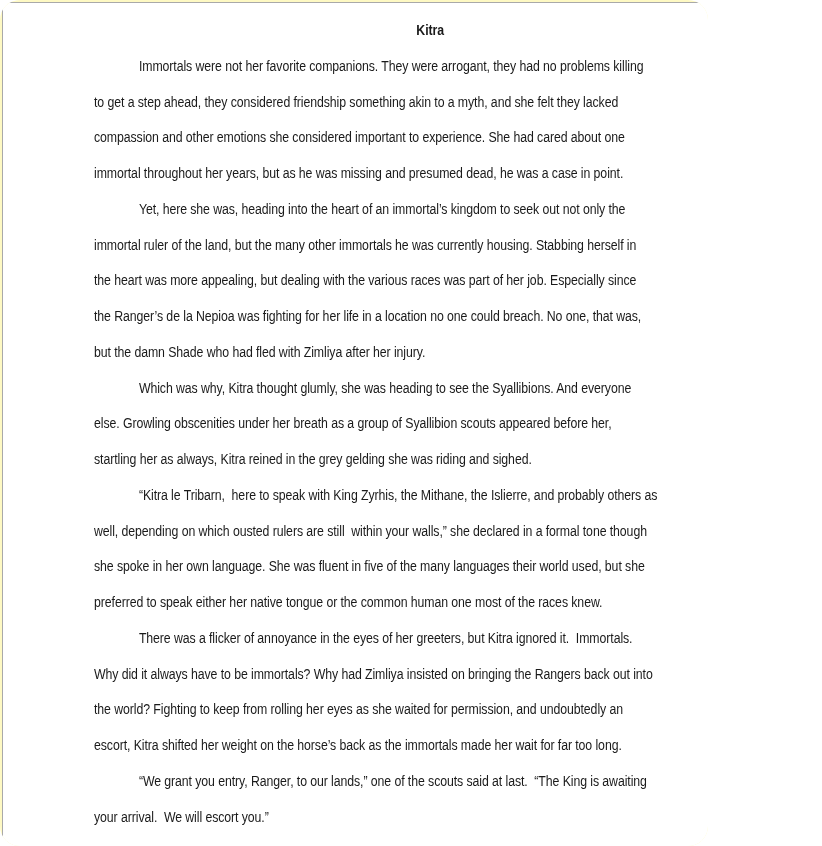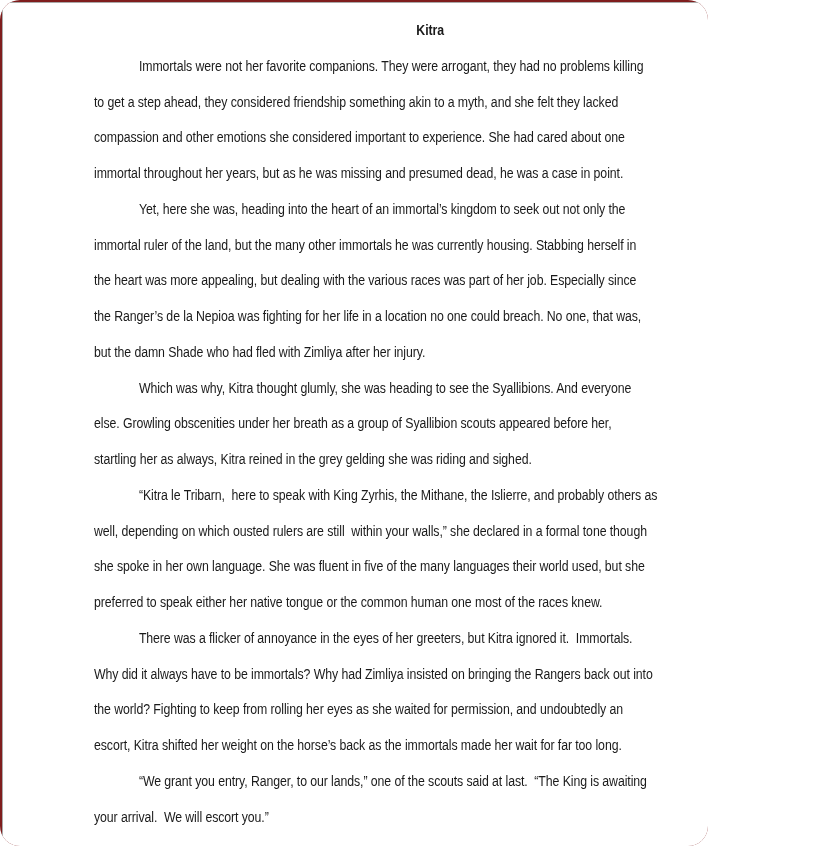--- a/index.html
+++ b/index.html
@@ -3,21 +3,21 @@
 <meta charset="utf-8">
 <style>
   html, body {
     margin: 0;
     padding: 0;
   }
   .canvas {
     position: relative;
     width: 708px;
     height: 846px;
-    background: #7f1d1d;
+    background: #fef9c3;
     overflow: hidden;
     font-family: "Liberation Sans", sans-serif;
     border-radius: 20px;
   }
   .page {
     position: absolute;
     left: 2px;
     top: 2px;
     width: 811px;
     height: 860px;

